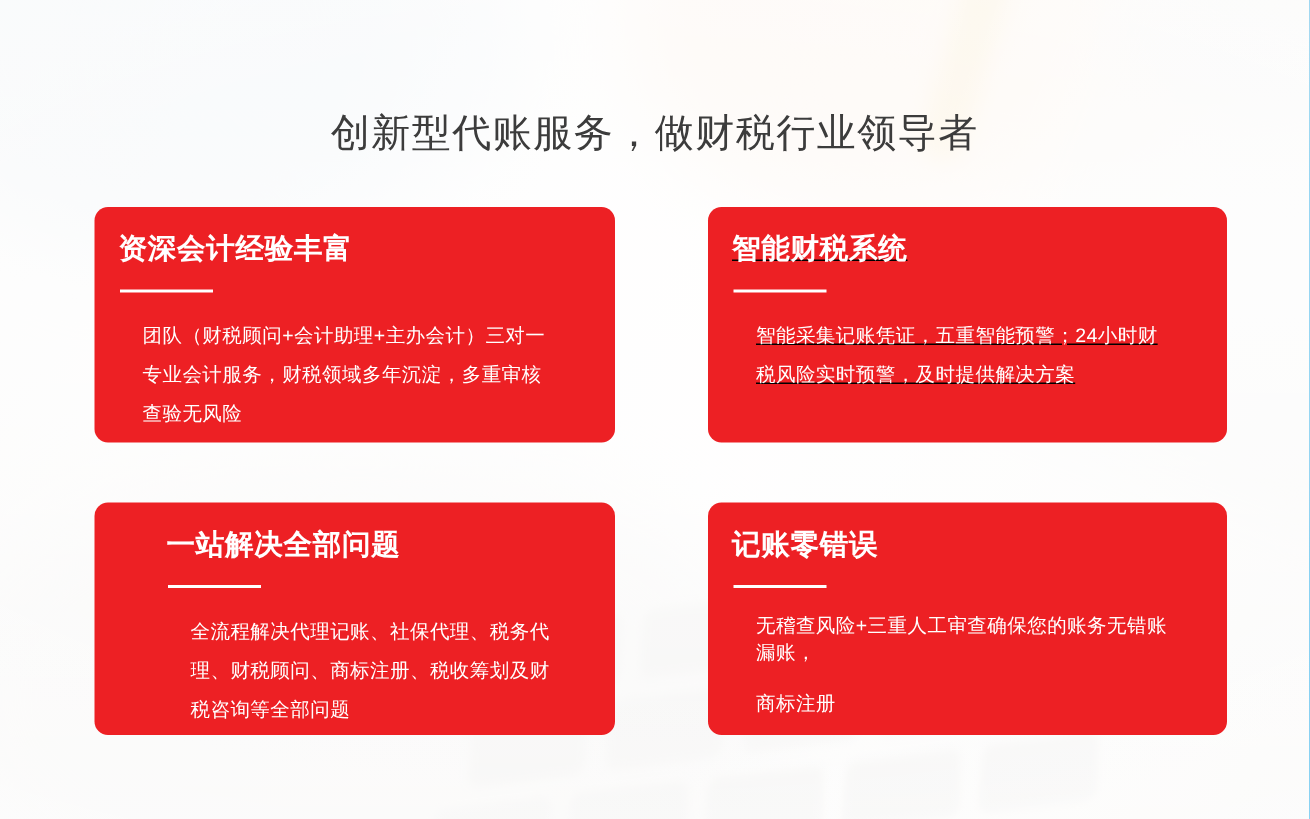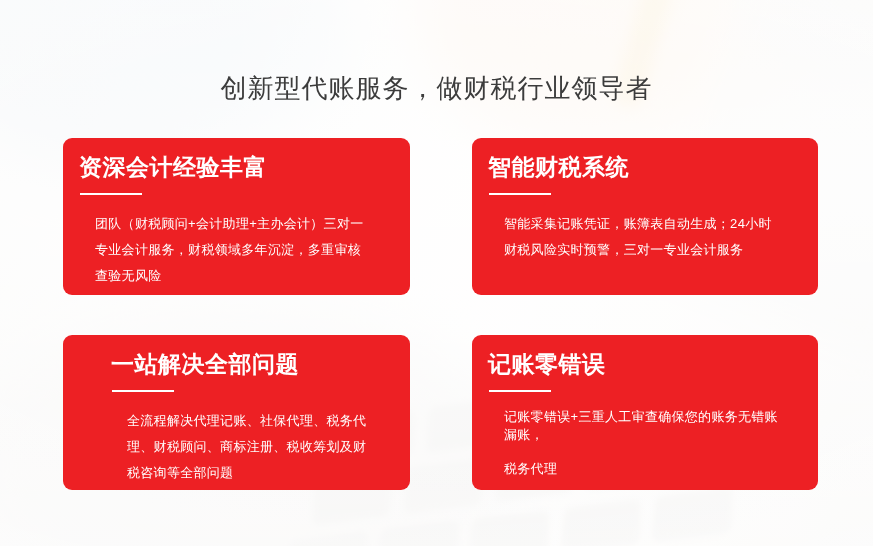--- a/index.html
+++ b/index.html
@@ -137,26 +137,26 @@
   }
 
   .card {
     position: absolute;
     background: #ed2024;
     border-radius: 9px;
     box-sizing: border-box;
     padding: 17px 22px 20px 16px;
   }
   .card-1 { left: 0px;   top: 0px;   width: 347px; height: 157px; }
-  .card-2 { left: 409px; top: 0px;   width: 346px; height: 157px; }
+  .card-2 { left: 409px; top: 0px;   width: 346px; height: 157px; text-decoration: underline; }
   .card-3 { left: 0px;   top: 197px; width: 347px; height: 155px; padding-left: 48px; }
   .card-4 { left: 409px; top: 197px; width: 346px; height: 155px; }
 
   .card-heading {
-    font-size: 23px;
+    font-size: 19px;
     line-height: 24px;
     font-weight: bold;
     color: #ffffff;
     letter-spacing: 0.5px;
     margin: 0 0 0 0;
   }
   .card-rule {
     width: 62px;
     height: 2px;
     background: #ffffff;
@@ -222,31 +222,31 @@
 
       <div class="card card-1">
         <div class="card-heading">资深会计经验丰富</div>
         <div class="card-rule"></div>
         <p class="card-body">团队（财税顾问+会计助理+主办会计）三对一专业会计服务，财税领域多年沉淀，多重审核查验无风险</p>
       </div>
 
       <div class="card card-2">
         <div class="card-heading">智能财税系统</div>
         <div class="card-rule"></div>
-        <p class="card-body">智能采集记账凭证，账簿表自动生成；24小时财税风险实时预警，三对一专业会计服务</p>
+        <p class="card-body">智能采集记账凭证，五重智能预警；24小时财税风险实时预警，及时提供解决方案</p>
       </div>
 
       <div class="card card-3">
         <div class="card-heading">一站解决全部问题</div>
         <div class="card-rule"></div>
         <p class="card-body">全流程解决代理记账、社保代理、税务代理、财税顾问、商标注册、税收筹划及财税咨询等全部问题</p>
       </div>
 
       <div class="card card-4">
         <div class="card-heading">记账零错误</div>
         <div class="card-rule"></div>
-        <p class="card-body tight">记账零错误+三重人工审查确保您的账务无错账漏账，</p>
-        <p class="card-body tight">税务代理</p>
+        <p class="card-body tight">无稽查风险+三重人工审查确保您的账务无错账漏账，</p>
+        <p class="card-body tight">商标注册</p>
       </div>
 
     </div>
   </div>
 </div>
 
 </body></html>

